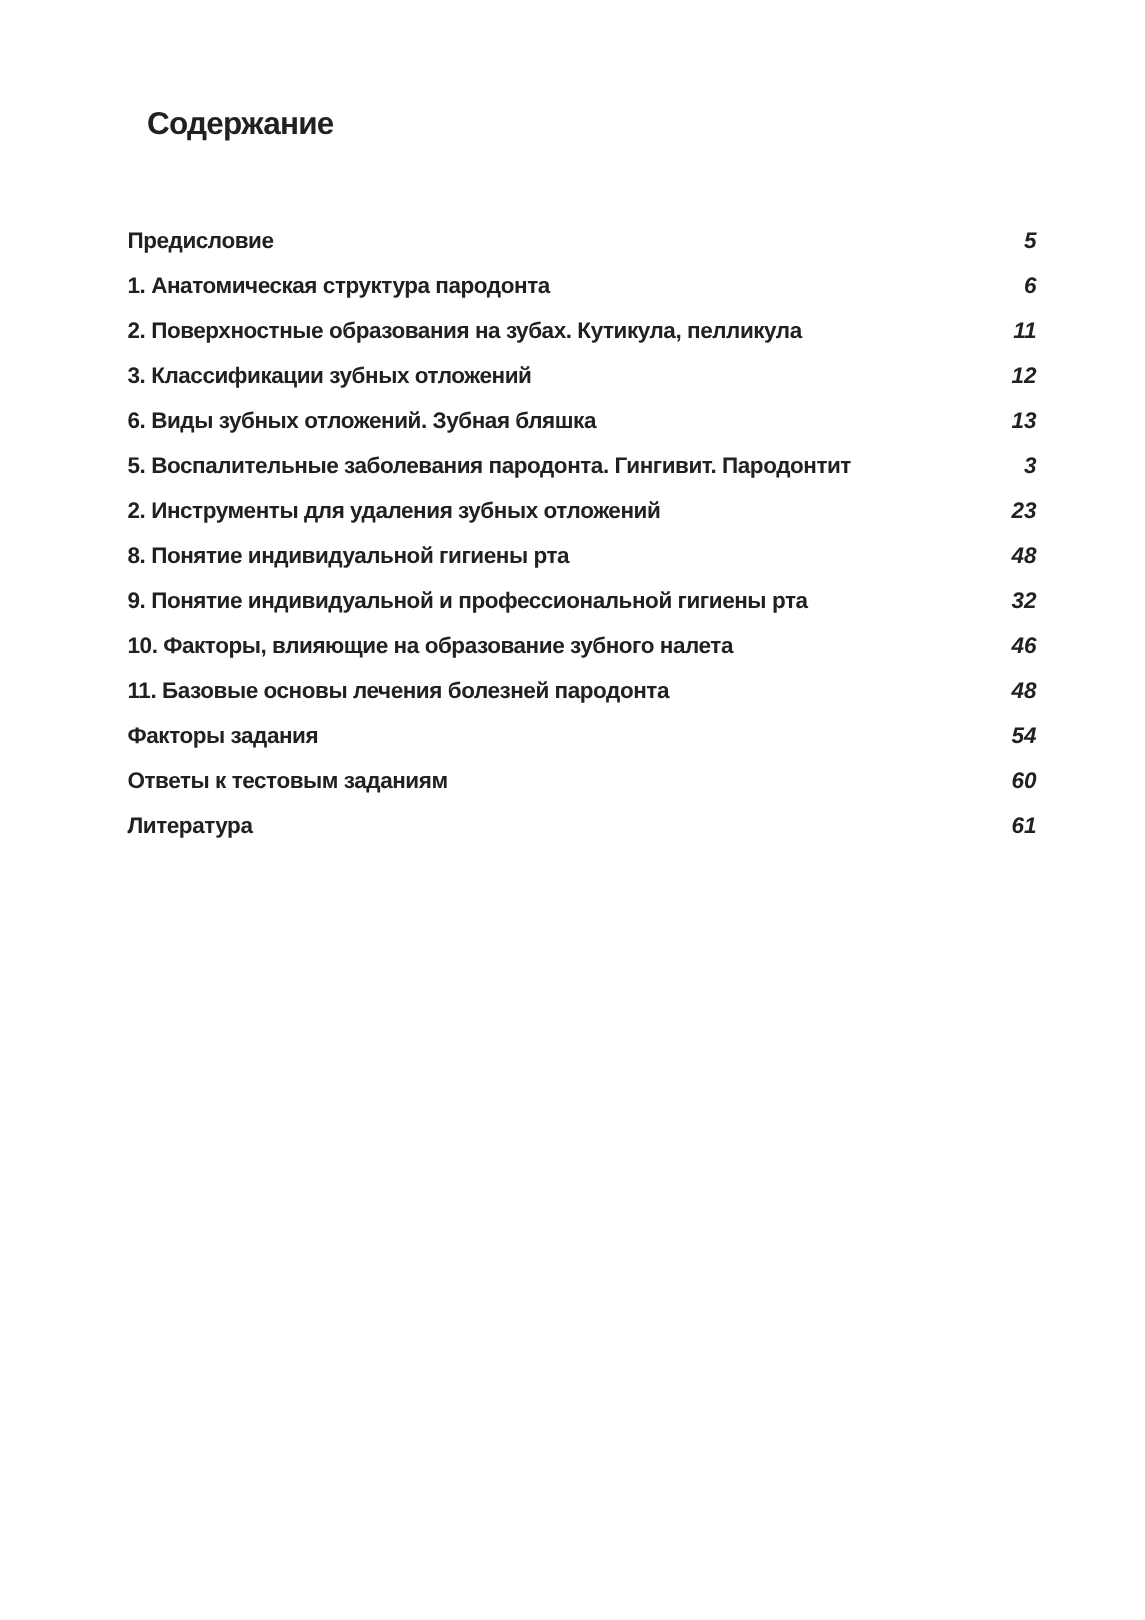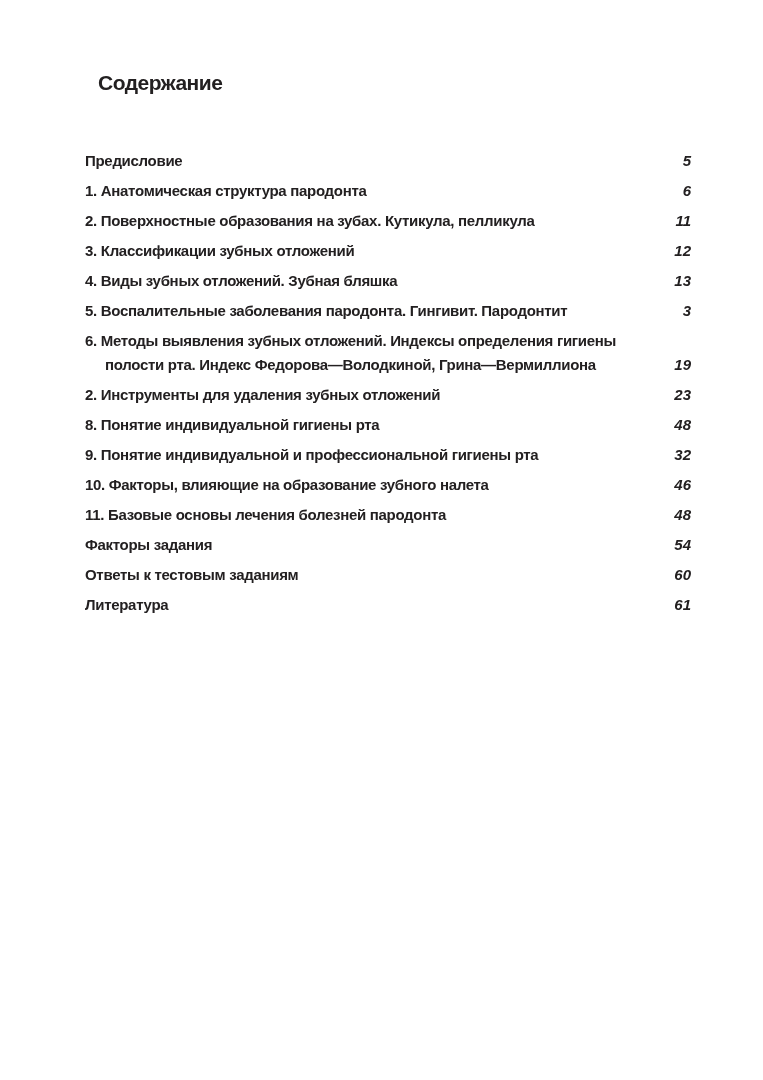--- a/index.html
+++ b/index.html
@@ -93,30 +93,26 @@
     </div>
       <div class="toc-row">
       <div class="toc-label">2. Поверхностные образования на зубах. Кутикула, пелликула</div>
       <div class="toc-page">11</div>
     </div>
       <div class="toc-row">
       <div class="toc-label">3. Классификации зубных отложений</div>
       <div class="toc-page">12</div>
     </div>
       <div class="toc-row">
-      <div class="toc-label">4. Виды зубных отложений. Зубная бляшка</div>
+      <div class="toc-label">6. Виды зубных отложений. Зубная бляшка</div>
       <div class="toc-page">13</div>
     </div>
       <div class="toc-row">
       <div class="toc-label">5. Воспалительные заболевания пародонта. Гингивит. Пародонтит</div>
       <div class="toc-page">3</div>
-    </div>
-      <div class="toc-row">
-      <div class="toc-label">6. Методы выявления зубных отложений. Индексы определения гигиены<br>полости рта. Индекс Федорова—Володкиной, Грина—Вермиллиона</div>
-      <div class="toc-page">19</div>
     </div>
       <div class="toc-row">
       <div class="toc-label">2. Инструменты для удаления зубных отложений</div>
       <div class="toc-page">23</div>
     </div>
       <div class="toc-row">
       <div class="toc-label">8. Понятие индивидуальной гигиены рта</div>
       <div class="toc-page">48</div>
     </div>
       <div class="toc-row">

